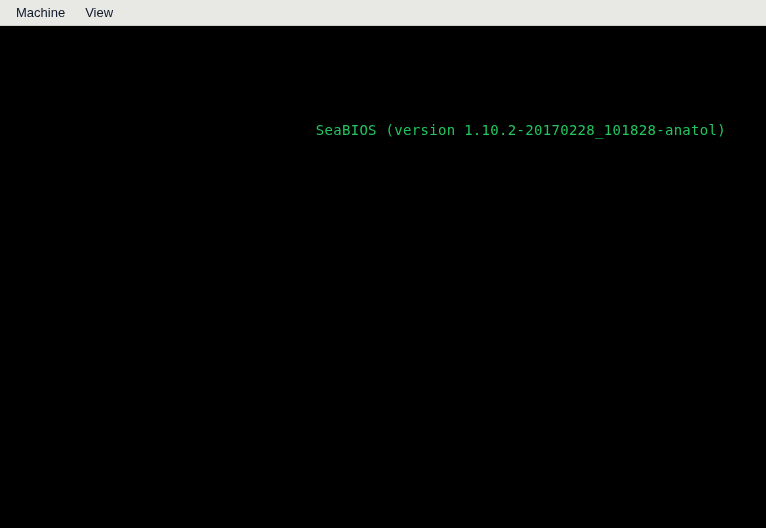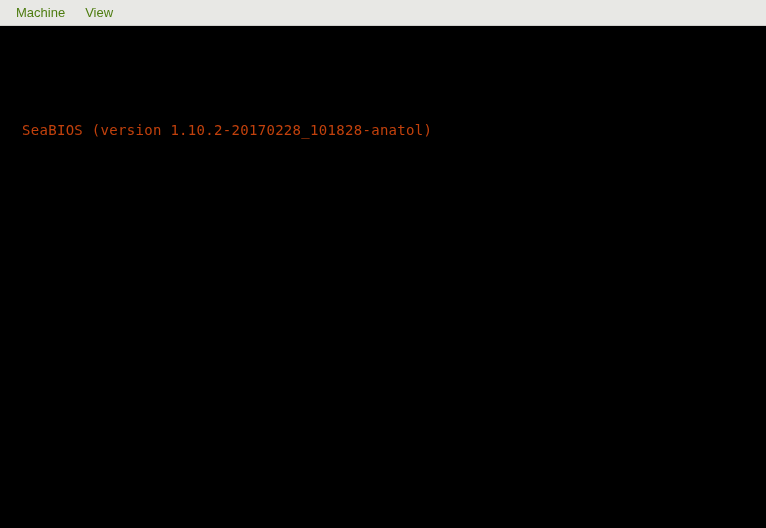--- a/index.html
+++ b/index.html
@@ -18,33 +18,34 @@
       background: #e8e8e5;
       height: 26px;
       display: flex;
       align-items: center;
       padding: 0 6px;
       border-bottom: 1px solid #d0d0cd;
     }
     .menu-item {
       padding: 4px 10px;
       font-size: 13px;
-      color: #4d7c0f;
+      color: #0f172a;
       cursor: pointer;
     }
     .terminal {
       background: #000;
-      color: #c2410c;
+      color: #22c55e;
       font-family: "DejaVu Sans Mono", "Liberation Mono", "Courier New", monospace;
       font-size: 14px;
       line-height: 1.4;
       padding: 56px 40px 22px 22px;
       height: calc(100% - 26px);
       white-space: pre;
       letter-spacing: 0.3px;
+      text-align: right;
     }
     .terminal-line {
       display: block;
       min-height: 1.4em;
     }
   </style>
 </head>
 <body>
 
 <div class="menubar">

